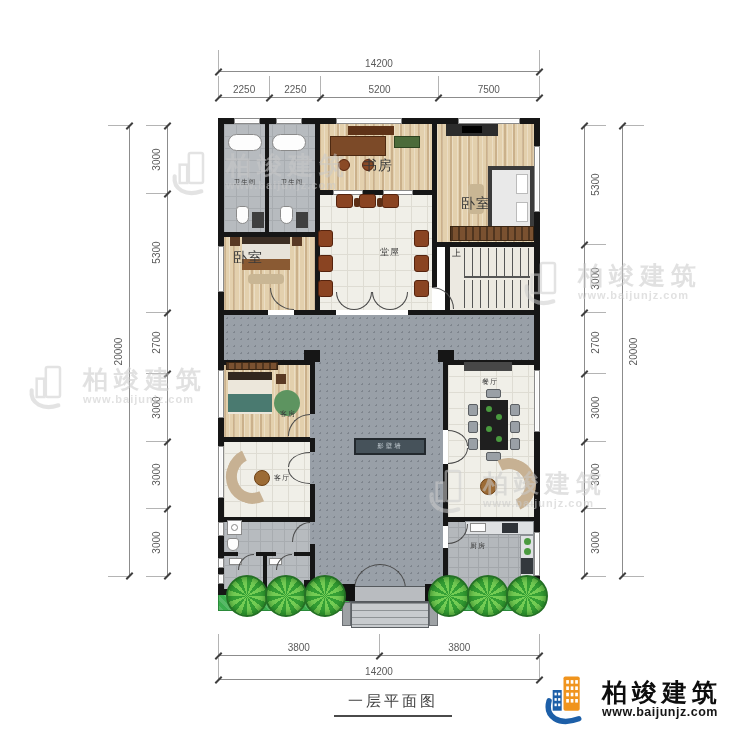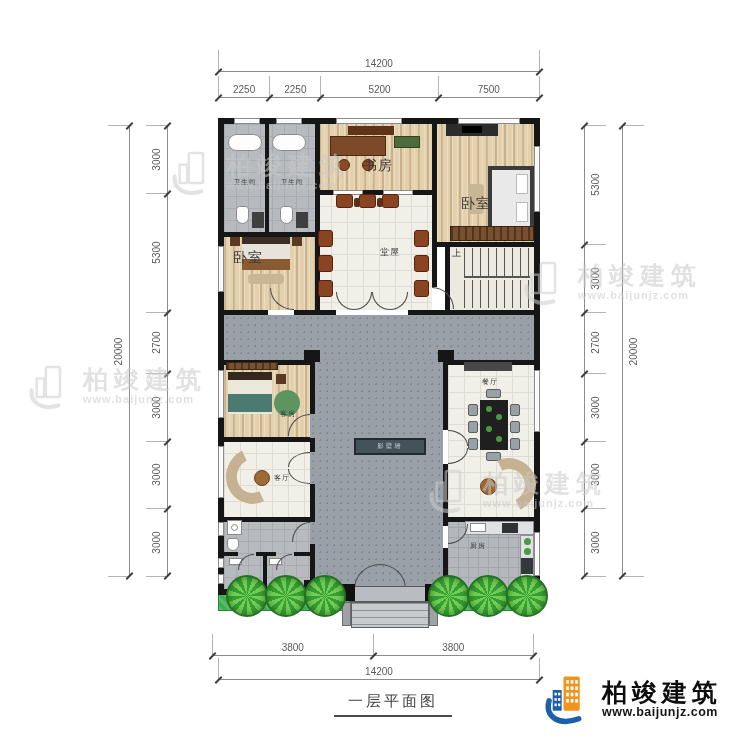--- a/index.html
+++ b/index.html
@@ -77,21 +77,21 @@
       <div class="dcell" style="flex-grow: 2250;">
         <span class="dlab">2250</span>
       </div>
       <div class="dcell" style="flex-grow: 5200;">
         <span class="dlab">5200</span>
       </div>
       <div class="dcell" style="flex-grow: 4500;">
         <span class="dlab">7500</span>
       </div>
     </div>
-  <div class="dim dim-h" style="left:212px;top:634px;width:322px;height:22px">
+  <div class="dim dim-h" style="left:218px;top:634px;width:322px;height:22px">
       <div class="dcell" style="flex-grow: 3800;">
         <span class="dlab">3800</span>
       </div>
       <div class="dcell" style="flex-grow: 3800;">
         <span class="dlab">3800</span>
       </div>
     </div>
   <div class="dim dim-h" style="left:218px;top:658px;width:322px;height:22px">
       <div class="dcell" style="flex-grow: 14200;">
         <span class="dlab">14200</span>

